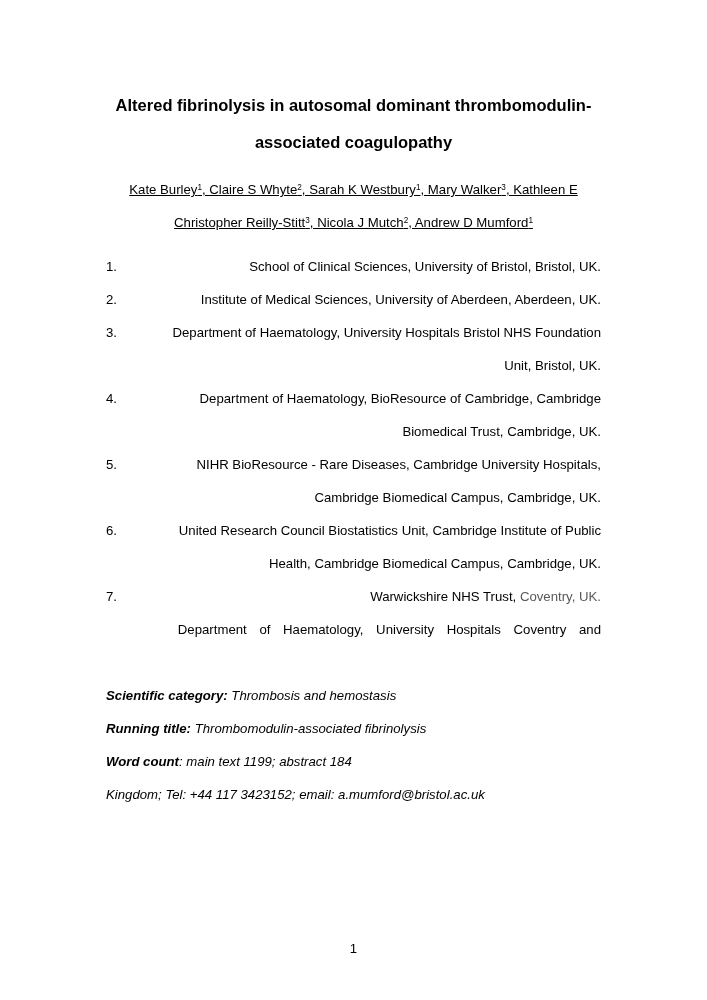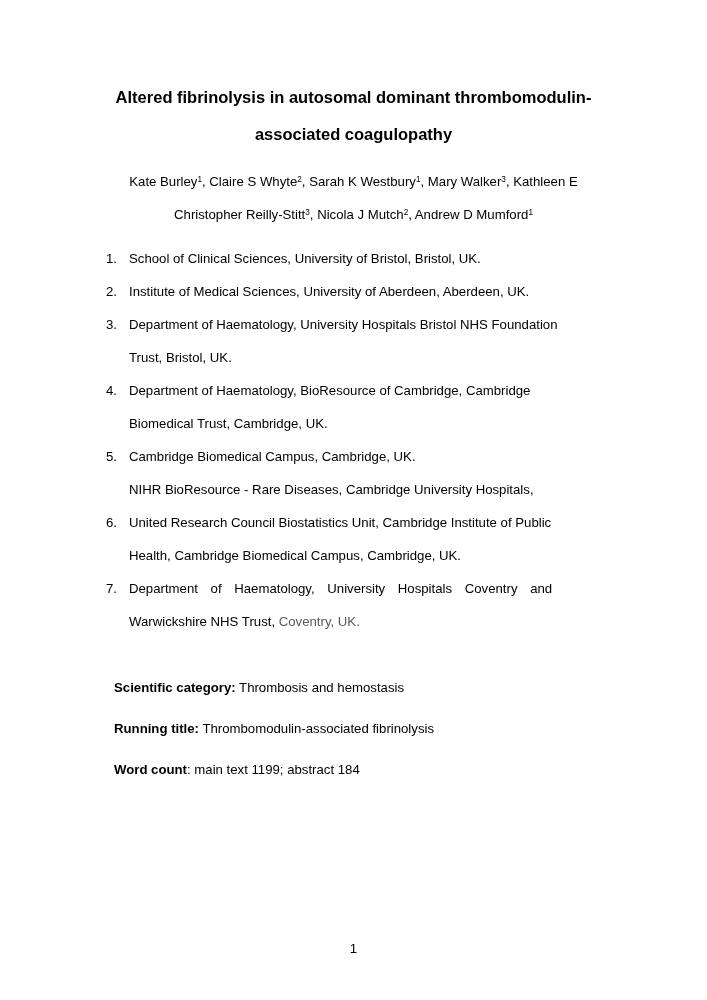--- a/index.html
+++ b/index.html
@@ -8,38 +8,38 @@
     background: #ffffff;
   }
   .sheet {
     position: relative;
     width: 707px;
     height: 1000px;
     background: #ffffff;
     font-family: "Liberation Sans", sans-serif;
     color: #000000;
     box-sizing: border-box;
-    padding: 0 106px;
+    padding: 8px 106px;
     overflow: hidden;
   }
   .title {
     margin-top: 79px;
     font-size: 16.5px;
     font-weight: 700;
     text-align: center;
     line-height: 37px;
   }
   .title-line { white-space: nowrap; }
   .authors {
     margin-top: 12px;
     font-size: 13.2px;
     text-align: center;
     line-height: 33px;
   }
-  .author-line { white-space: nowrap; }
+  .author-line { white-space: nowrap; text-decoration: underline; }
   sup {
     font-size: 0.62em;
     vertical-align: baseline;
     position: relative;
     top: -0.5em;
     line-height: 0;
   }
   .affiliations {
     margin: 11px 0 0 0;
     padding: 0;
@@ -52,31 +52,33 @@
     padding-left: 23px;
   }
   .affil .num {
     position: absolute;
     left: 0;
     top: 0;
   }
   .affil .line {
     display: block;
     white-space: nowrap;
+    text-align: right;
   }
   .stretch { word-spacing: 9px; }
   .gray { color: #595959; }
   .meta {
     margin-top: 33px;
     font-size: 13.2px;
     line-height: 33px;
   }
   .meta-line {
-    margin: 8px;
+    margin: 0;
     white-space: nowrap;
+    font-style: italic;
   }
   .meta-line b { font-weight: 700; }
   .page-number {
     position: absolute;
     left: 0;
     right: 0;
     top: 940px;
     text-align: center;
     font-size: 13.2px;
     line-height: 17px;
@@ -102,45 +104,46 @@
       <span class="num">1.</span>
       <span class="line">School of Clinical Sciences, University of Bristol, Bristol, UK.</span>
     </li>
     <li class="affil">
       <span class="num">2.</span>
       <span class="line">Institute of Medical Sciences, University of Aberdeen, Aberdeen, UK.</span>
     </li>
     <li class="affil">
       <span class="num">3.</span>
       <span class="line">Department of Haematology, University Hospitals Bristol NHS Foundation</span>
-      <span class="line">Trust, Bristol, UK.</span>
+      <span class="line">Unit, Bristol, UK.</span>
     </li>
     <li class="affil">
       <span class="num">4.</span>
       <span class="line">Department of Haematology, BioResource of Cambridge, Cambridge</span>
       <span class="line">Biomedical Trust, Cambridge, UK.</span>
     </li>
     <li class="affil">
       <span class="num">5.</span>
+      <span class="line">NIHR BioResource - Rare Diseases, Cambridge University Hospitals,</span>
       <span class="line">Cambridge Biomedical Campus, Cambridge, UK.</span>
-      <span class="line">NIHR BioResource - Rare Diseases, Cambridge University Hospitals,</span>
     </li>
     <li class="affil">
       <span class="num">6.</span>
       <span class="line">United Research Council Biostatistics Unit, Cambridge Institute of Public</span>
       <span class="line">Health, Cambridge Biomedical Campus, Cambridge, UK.</span>
     </li>
     <li class="affil">
       <span class="num">7.</span>
+      <span class="line"><span>Warwickshire NHS Trust, </span><span class="gray">Coventry, UK.</span></span>
       <span class="line stretch">Department of Haematology, University Hospitals Coventry and</span>
-      <span class="line"><span>Warwickshire NHS Trust, </span><span class="gray">Coventry, UK.</span></span>
     </li>
   </ul>
 
   <div class="meta">
     <p class="meta-line"><b>Scientific category:</b><span> Thrombosis and hemostasis</span></p>
     <p class="meta-line"><b>Running title:</b><span> Thrombomodulin-associated fibrinolysis</span></p>
     <p class="meta-line"><b>Word count</b><span>: main text 1199; abstract 184</span></p>
+    <p class="meta-line">Kingdom; Tel: +44 117 3423152; email: a.mumford@bristol.ac.uk</p>
   </div>
 
   <div class="page-number">1</div>
 
 </div>
 
 </body></html>

